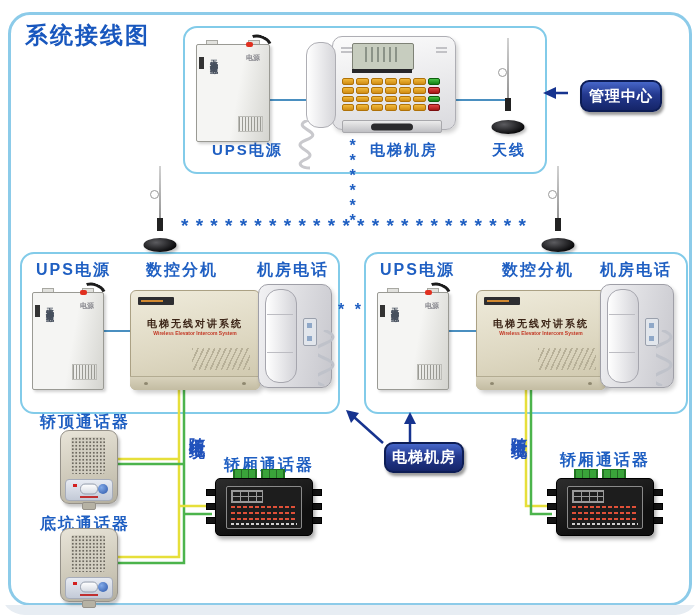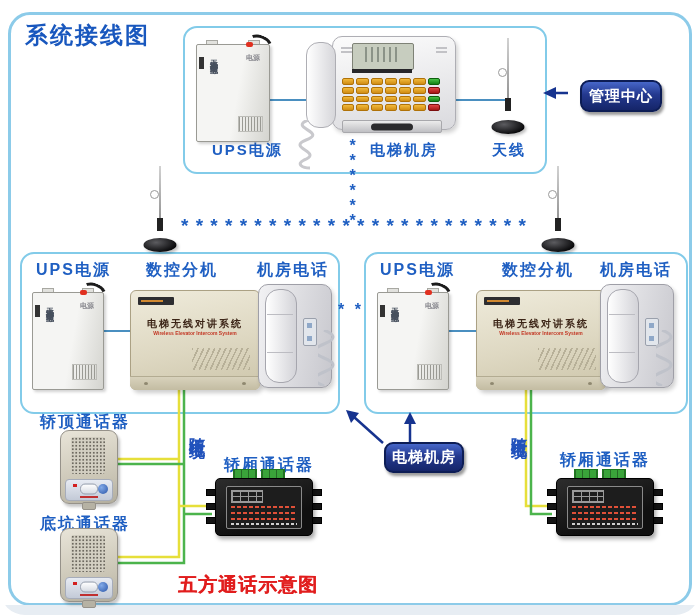--- a/index.html
+++ b/index.html
@@ -370,21 +370,20 @@
     <div class="cdv-body"></div>
     <div class="cdv-label">
       <div class="cdv-table"></div>
       <div class="cdv-line" style="top:19px;"></div>
       <div class="cdv-line" style="top:25px;"></div>
       <div class="cdv-line" style="top:31px;"></div>
       <div class="cdv-line w" style="bottom:3px;"></div>
     </div>
   </div>
 
-  <div class="redcap" style="left:178px;top:572px;">五方通话示意图</div>
 
   <div class="tag" style="left:372px;top:442px;width:76px;height:27px;">电梯机房</div>
 
   <div class="vcable-label" style="left:508px;top:424px;height:78px;">随行电缆</div>
 
   <div class="blab" style="left:560px;top:450px;">轿厢通话器</div>
   <div class="cdv" style="left:556px;top:478px;">
     <div class="cdv-term" style="left:18px;"></div>
     <div class="cdv-term" style="left:46px;"></div>
     <div class="cdv-pin" style="left:-9px;top:11px;"></div>

